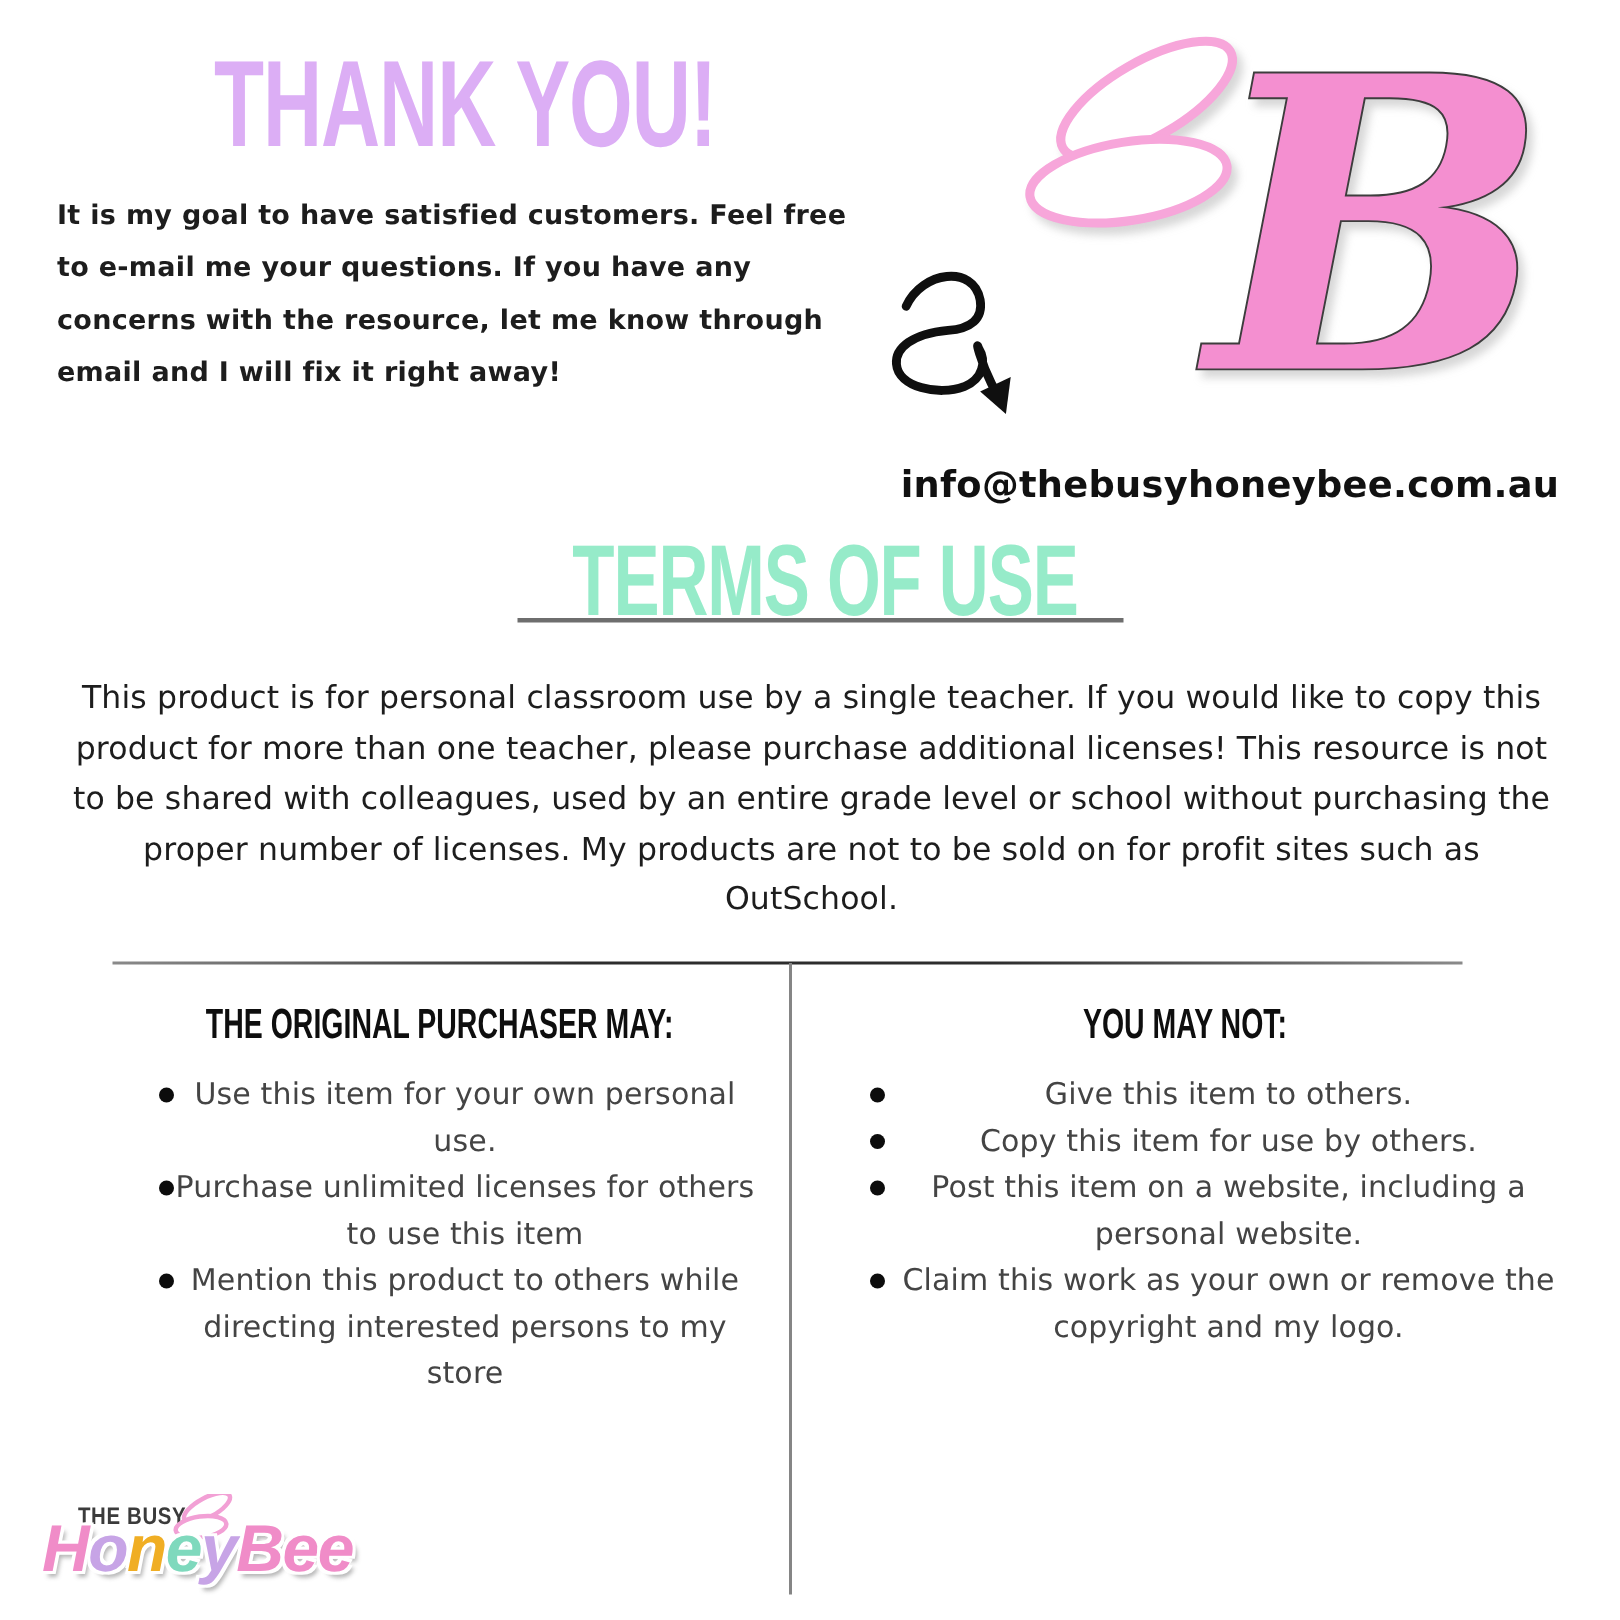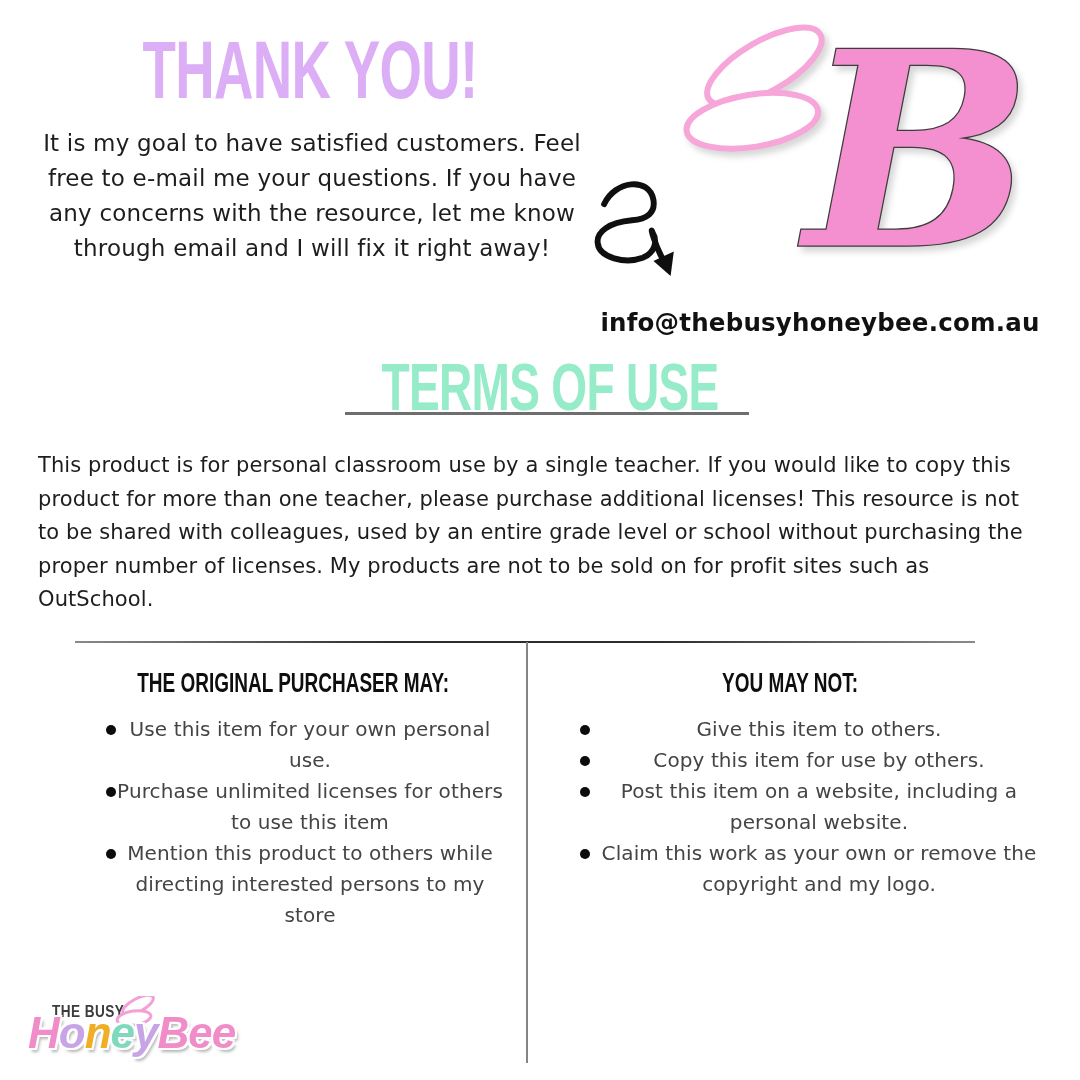--- a/index.html
+++ b/index.html
@@ -26,25 +26,25 @@
     transform:scale(0.70,1.05);transform-origin:center top;letter-spacing:-1px;
   }
   .terms-title{
     left:0;top:348px;width:1100px;font-size:64px;color:var(--terms-mint);
     transform:scale(0.72,1.05);transform-origin:center top;letter-spacing:-1px;
   }
   .terms-underline{position:absolute;left:345px;top:412px;width:404px;height:3px;background:var(--line-gray);}
 
   
   .thank-you-text{
-    position:absolute;left:38px;top:126px;width:548px;text-align:center;
-    font-size:23px;line-height:35px;color:var(--text-dark);letter-spacing:.2px;
+    position:absolute;left:38px;top:126px;width:548px;
+    font-size:18px;line-height:35px;color:var(--text-dark);letter-spacing:.2px;font-weight:bold;
   }
   .terms-text{
-    position:absolute;left:38px;top:449px;width:1006px;text-align:left;
+    position:absolute;left:38px;top:449px;width:1006px;text-align:center;
     font-size:21px;line-height:33.5px;color:var(--text-dark);letter-spacing:.1px;
   }
 
   
   .contact-email{
     position:absolute;left:585px;top:308px;width:470px;text-align:center;
     font-size:24.5px;font-weight:700;color:#111;letter-spacing:.2px;
   }
 
   

